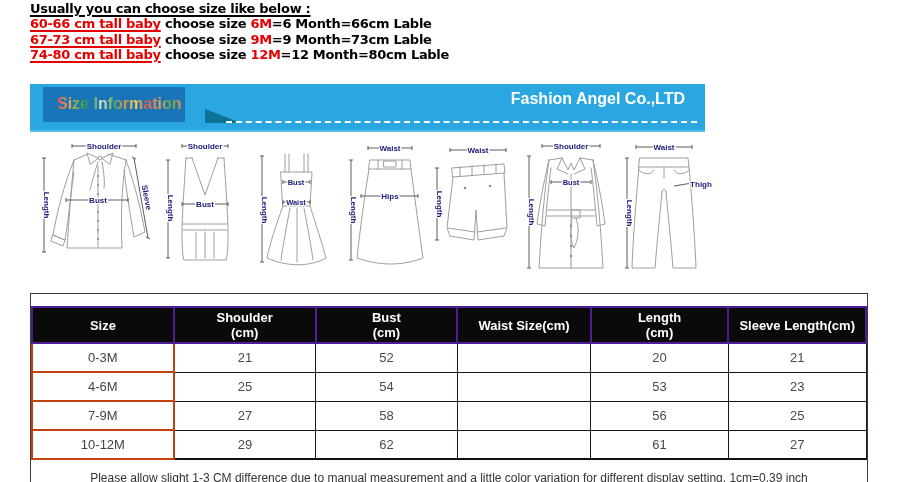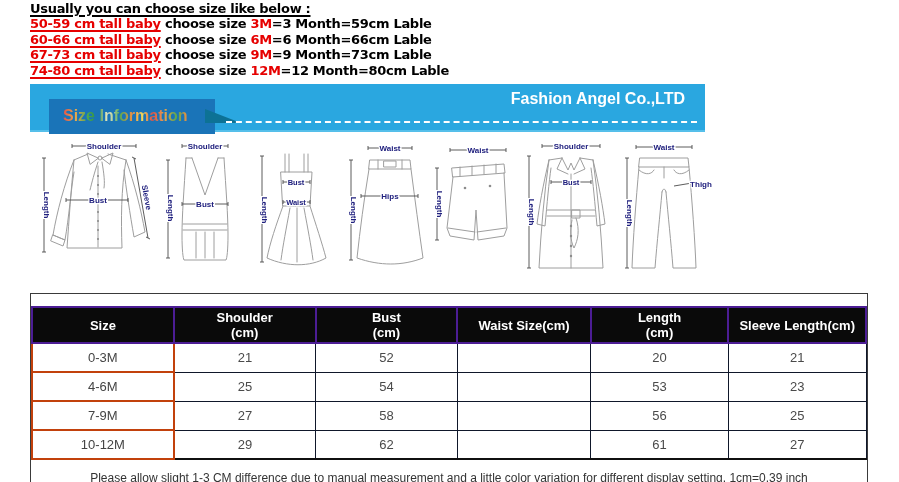--- a/index.html
+++ b/index.html
@@ -10,21 +10,21 @@
   .intro{position:absolute;left:30px;top:1px;font-family:"DejaVu Sans",sans-serif;
          font-weight:bold;font-size:13px;line-height:15.4px;letter-spacing:-.3px;color:#000;
          white-space:nowrap;}
   .intro .head{text-decoration:underline;text-decoration-thickness:2px;text-underline-offset:2px;}
   .intro .red{color:#e60000;text-decoration:underline;text-decoration-thickness:2px;text-underline-offset:2px;}
   .intro .redsize{color:#e60000;}
 
   
   .banner{position:absolute;left:30px;top:84px;width:675px;height:46px;background:#2aa7e0;
           border-bottom:2px solid #55bfea;}
-  .banner .tab{position:absolute;left:13px;top:15px;width:166px;height:35px;background:#1a74b8;margin-left:6px;}
+  .banner .tab{position:absolute;left:13px;top:3px;width:142px;height:35px;background:#1a74b8;}
   .banner .tab .tab-text{position:absolute;left:14px;top:8px;font-size:16px;font-weight:bold;
           background:linear-gradient(90deg,#e0524a 0%,#e8a84e 10%,#4aa852 20%,#2f8e40 28%,#f2ecc9 36%,#57a857 46%,#ef8f42 56%,#efd75a 64%,#d8544a 72%,#e8a04e 82%,#52a852 92%,#ef8f42 100%);
           -webkit-background-clip:text;background-clip:text;color:transparent;}
   .banner .fold{position:absolute;left:175px;top:25px;width:36px;height:14px;background:#0d7295;
           clip-path:polygon(0 0,100% 100%,0 100%);}
   .banner .dashes{position:absolute;left:196px;right:8px;top:37px;border-top:2px dashed #fff;}
   .banner .company{position:absolute;right:20px;top:6px;color:#fff;font-size:16px;font-weight:bold;}
   .banner .tagline{position:absolute;right:26px;top:23px;color:#1f8fd0;font-size:12.5px;font-weight:bold;
           text-shadow:-1px -1px 0 #fff,1px -1px 0 #fff,-1px 1px 0 #fff,1px 1px 0 #fff,0 0 3px #fff;}
 
@@ -47,21 +47,20 @@
   table.sizes td.sizecol{border:2px solid #c2410c;color:#444;}
   table.sizes td.note{border:none;border-top:2px solid #101010;height:34px;font-size:12px;color:#333;}
 </style>
 </head>
 <body>
 
 <div id="page">
 
   <div class="intro">
     <div class="head">Usually you can choose size like below :</div>
-    <div class="intro-line"><span class="red">50-59 cm tall baby</span><span> choose size </span><span class="redsize">3M</span><span>=3 Month=59cm Lable</span></div>
     <div class="intro-line"><span class="red">60-66 cm tall baby</span><span> choose size </span><span class="redsize">6M</span><span>=6 Month=66cm Lable</span></div>
     <div class="intro-line"><span class="red">67-73 cm tall baby</span><span> choose size </span><span class="redsize">9M</span><span>=9 Month=73cm Lable</span></div>
     <div class="intro-line"><span class="red">74-80 cm tall baby</span><span> choose size </span><span class="redsize">12M</span><span>=12 Month=80cm Lable</span></div>
   </div>
 
   <div class="banner">
     <div class="tab">
       <span class="tab-text">Size Information</span>
     </div>
     <div class="fold"></div>

